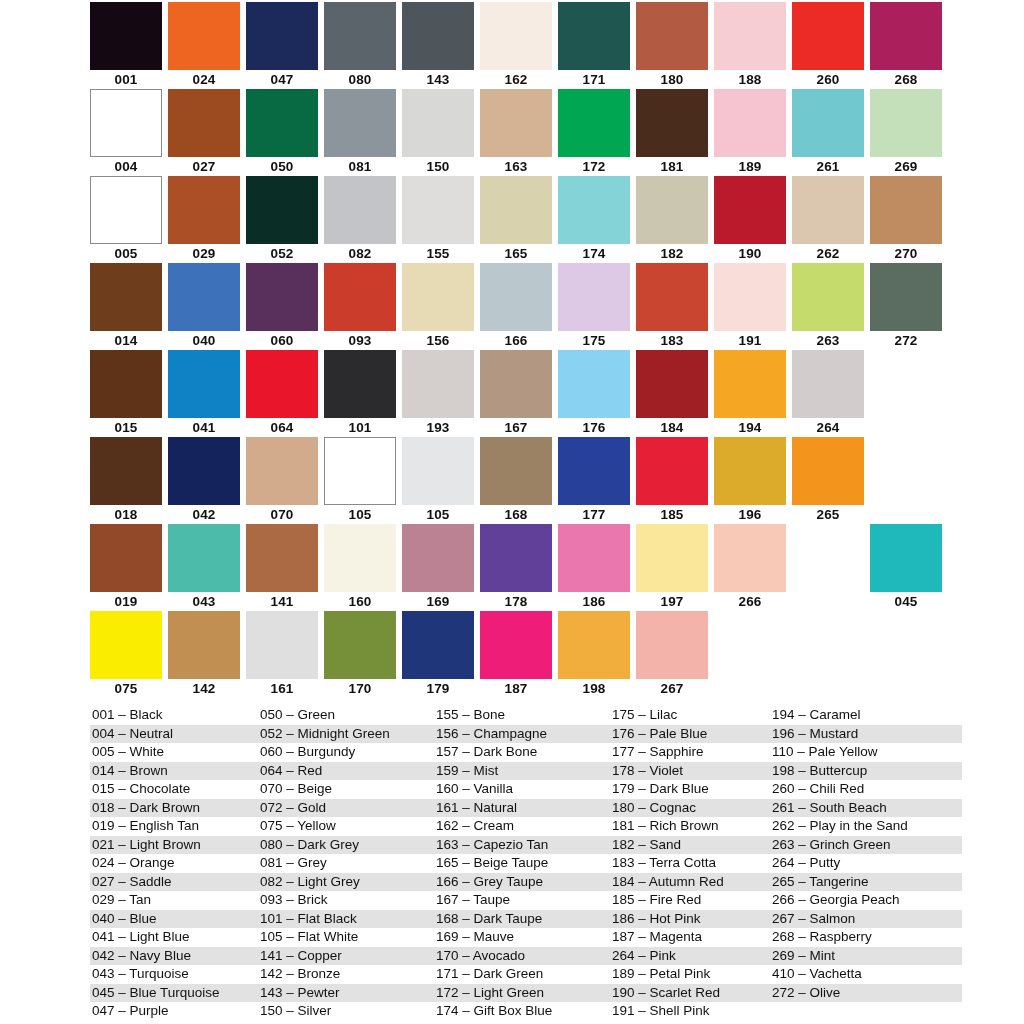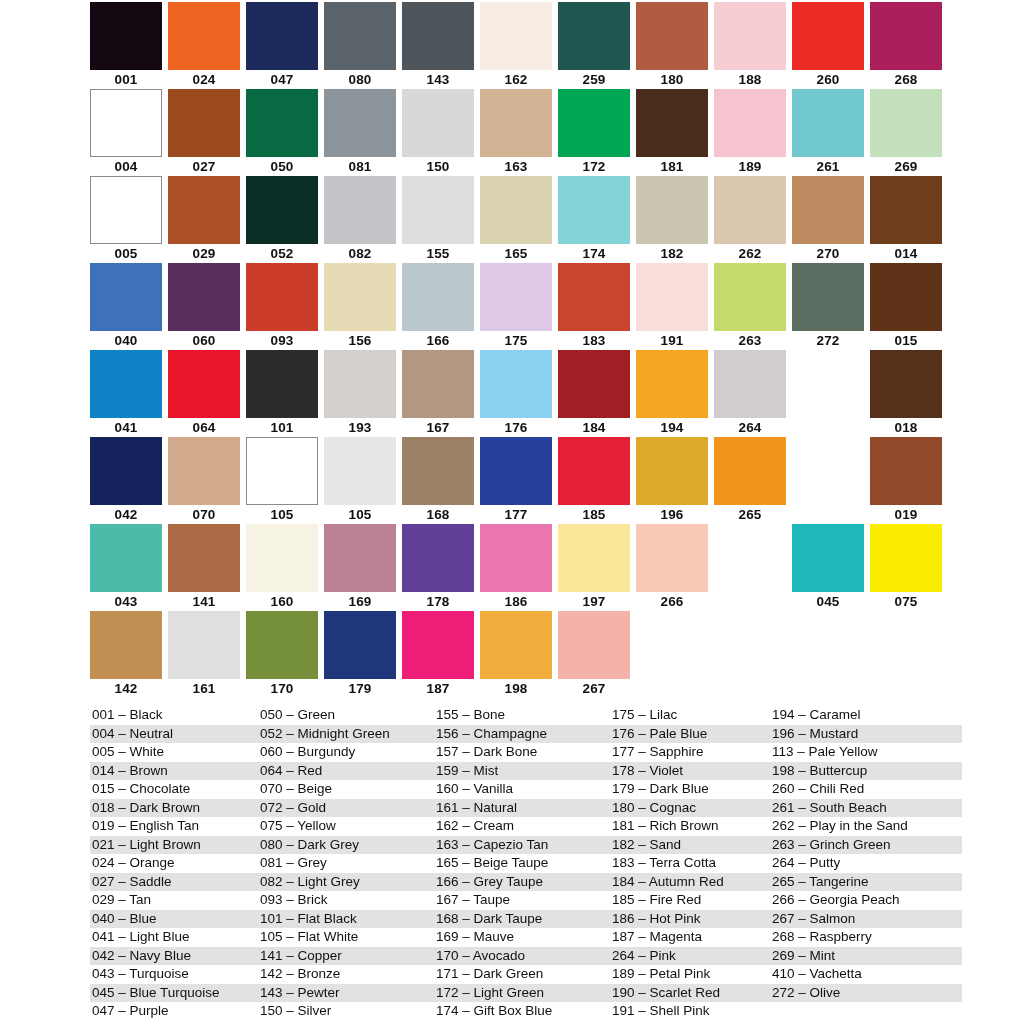--- a/index.html
+++ b/index.html
@@ -119,21 +119,21 @@
       <div class="swatch-cell">
         <div class="swatch-chip" style="background: rgb(78, 85, 91);"></div>
         <div class="swatch-code">143</div>
       </div>
       <div class="swatch-cell">
         <div class="swatch-chip" style="background: rgb(246, 236, 227);"></div>
         <div class="swatch-code">162</div>
       </div>
       <div class="swatch-cell">
         <div class="swatch-chip" style="background: rgb(31, 86, 79);"></div>
-        <div class="swatch-code">259</div>
+        <div class="swatch-code">171</div>
       </div>
       <div class="swatch-cell">
         <div class="swatch-chip" style="background: rgb(178, 91, 66);"></div>
         <div class="swatch-code">180</div>
       </div>
       <div class="swatch-cell">
         <div class="swatch-chip" style="background: rgb(246, 205, 210);"></div>
         <div class="swatch-code">188</div>
       </div>
       <div class="swatch-cell">
@@ -212,20 +212,24 @@
         <div class="swatch-chip" style="background: rgb(216, 210, 174);"></div>
         <div class="swatch-code">165</div>
       </div>
       <div class="swatch-cell">
         <div class="swatch-chip" style="background: rgb(132, 211, 214);"></div>
         <div class="swatch-code">174</div>
       </div>
       <div class="swatch-cell">
         <div class="swatch-chip" style="background: rgb(203, 198, 176);"></div>
         <div class="swatch-code">182</div>
+      </div>
+      <div class="swatch-cell">
+        <div class="swatch-chip" style="background: rgb(187, 26, 44);"></div>
+        <div class="swatch-code">190</div>
       </div>
       <div class="swatch-cell">
         <div class="swatch-chip" style="background: rgb(219, 199, 176);"></div>
         <div class="swatch-code">262</div>
       </div>
       <div class="swatch-cell">
         <div class="swatch-chip" style="background: rgb(191, 139, 97);"></div>
         <div class="swatch-code">270</div>
       </div>
       <div class="swatch-cell">
@@ -515,21 +519,21 @@
         <div class="legend-row shaded">186 – Hot Pink</div>
         <div class="legend-row">187 – Magenta</div>
         <div class="legend-row shaded">264 – Pink</div>
         <div class="legend-row">189 – Petal Pink</div>
         <div class="legend-row shaded">190 – Scarlet Red</div>
         <div class="legend-row">191 – Shell Pink</div>
       </div>
       <div class="legend-col">
         <div class="legend-row">194 – Caramel</div>
         <div class="legend-row shaded">196 – Mustard</div>
-        <div class="legend-row">113 – Pale Yellow</div>
+        <div class="legend-row">110 – Pale Yellow</div>
         <div class="legend-row shaded">198 – Buttercup</div>
         <div class="legend-row">260 – Chili Red</div>
         <div class="legend-row shaded">261 – South Beach</div>
         <div class="legend-row">262 – Play in the Sand</div>
         <div class="legend-row shaded">263 – Grinch Green</div>
         <div class="legend-row">264 – Putty</div>
         <div class="legend-row shaded">265 – Tangerine</div>
         <div class="legend-row">266 – Georgia Peach</div>
         <div class="legend-row shaded">267 – Salmon</div>
         <div class="legend-row">268 – Raspberry</div>

